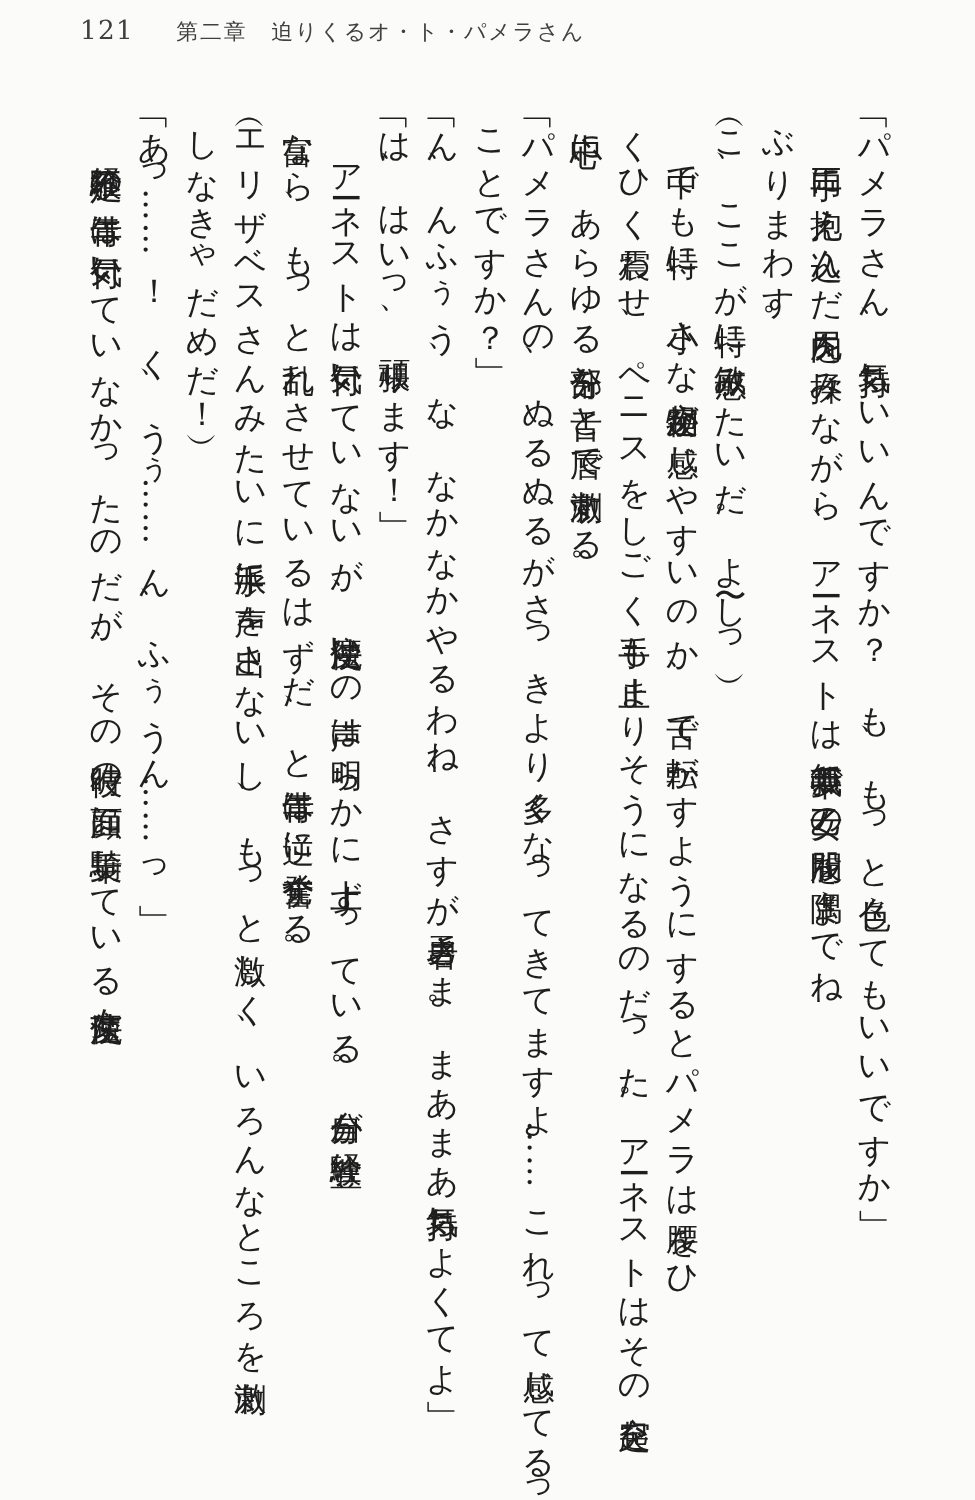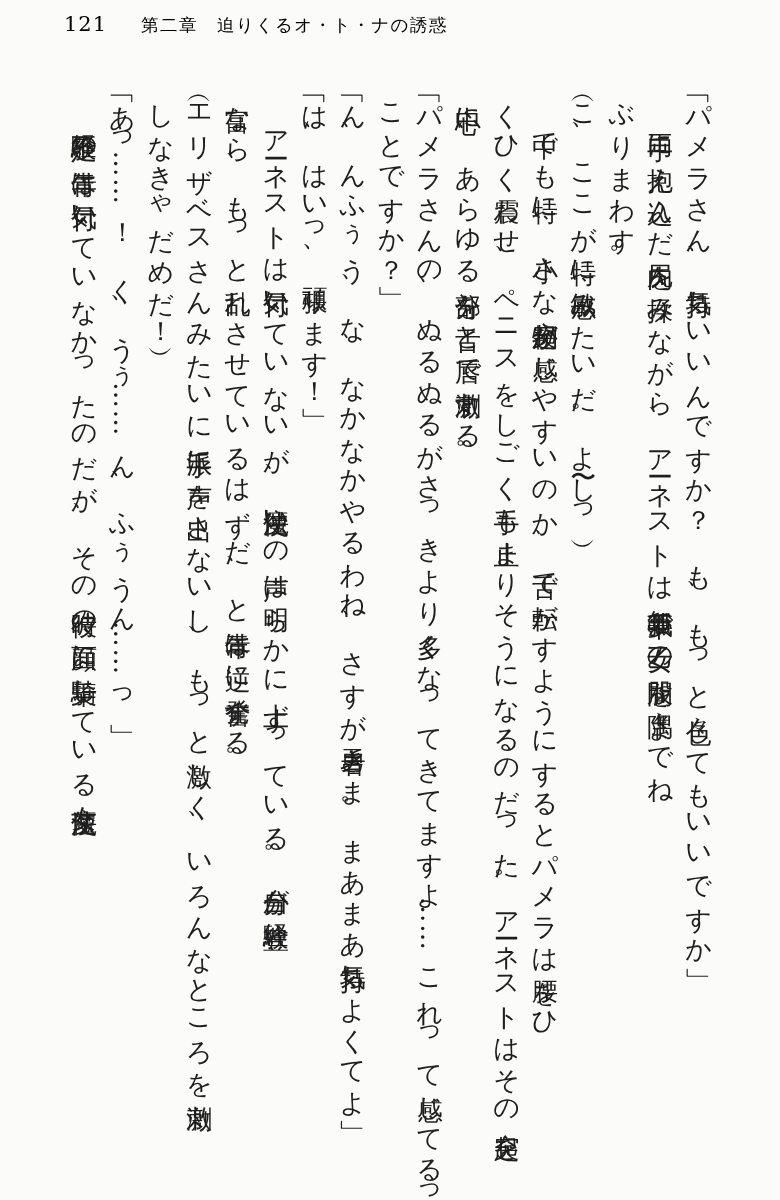--- a/index.html
+++ b/index.html
@@ -15,21 +15,21 @@
     width: 780px; height: 1200px;
     background: #fbfbf9;
   }
   
   .running-head {
     position: absolute;
     left: 64px; top: 12px;
     display: flex;
     align-items: baseline;
     white-space: nowrap;
-    color: #000000;
+    color: #404040;
   }
   .page-number {
     font-size: 21px;
     letter-spacing: 1px;
     font-weight: 400;
   }
   .chapter-title {
     margin-left: 34px;
     font-size: 17.5px;
     letter-spacing: 1.5px;
@@ -54,21 +54,21 @@
     height: 1102px;
   }
 </style>
 </head>
 <body style="background: rgb(251, 251, 249); color: rgb(30, 30, 30);">
 
 <div class="page" style="background: rgb(251, 251, 249);">
 
   <div class="running-head">
     <span class="page-number">121</span>
-    <span class="chapter-title">第二章　迫りくるオ・ト・ナの誘惑</span>
+    <span class="chapter-title">第二章　迫りくるオ・ト・パメラさん</span>
   </div>
 
   <div class="text-columns">
 
   <div class="text-line">「パメラさん、気持ちいいんですか？　も、もっと色々してもいいですか」</div>
       <div class="text-line">　両手に抱え込んだ尻肉を揉みながら、アーネストは無我夢中で乙女の股間を隅々までね</div>
       <div class="text-line">ぶりまわす。</div>
       <div class="text-line">（こ、ここが特に敏感みたいだ。よ〜しっ）</div>
       <div class="text-line">　中でも特に、小さな突起物が感じやすいのか、舌で転がすようにするとパメラは腰をひ</div>
       <div class="text-line">くひく震わせ、ペニスをしごく手も止まりそうになるのだった。アーネストはその突起を</div>

